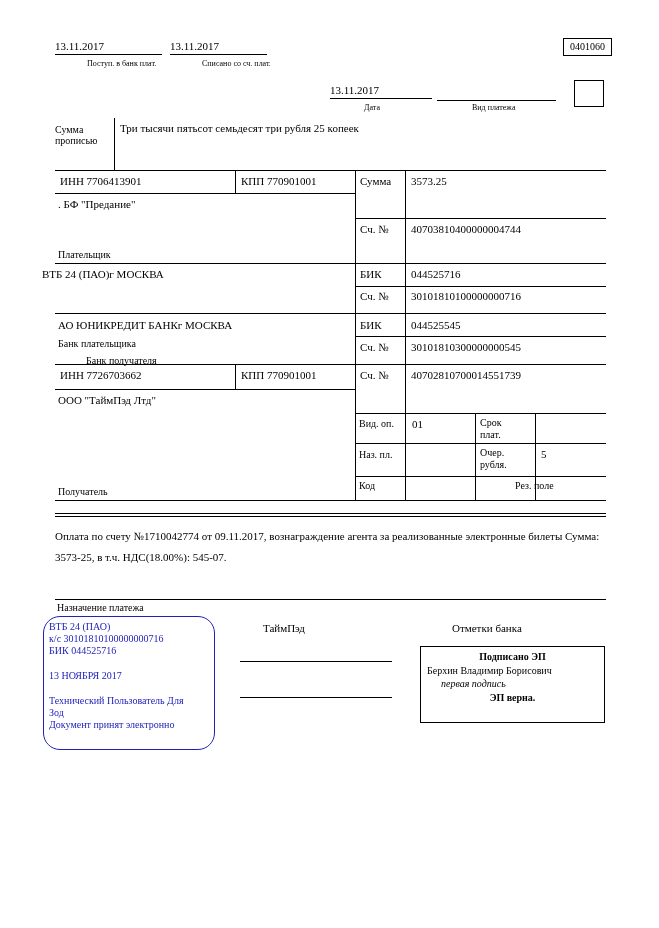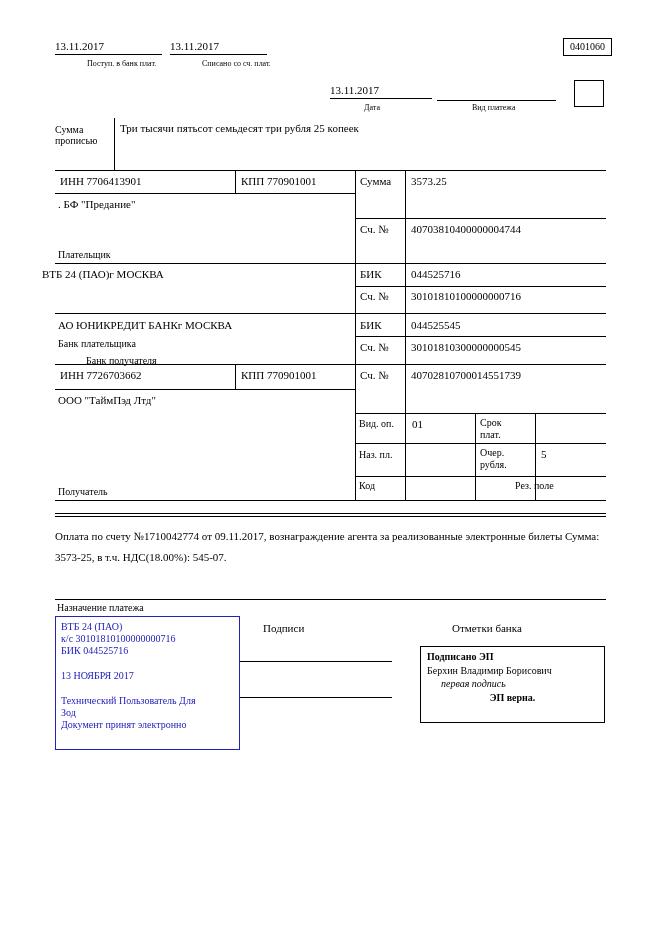--- a/index.html
+++ b/index.html
@@ -107,37 +107,37 @@
   <div class="t f10" style="left:359px;top:449px;">Наз. пл.</div>
   <div class="t f10 wrap" style="left:480px;top:447px;width:40px;line-height:12px;">Очер. рубля.</div>
   <div class="t f11" style="left:541px;top:448px;">5</div>
   <div class="t f10" style="left:359px;top:480px;">Код</div>
   <div class="t f10" style="left:480px;top:480px;margin-left:35px;">Рез. поле</div>
 
   <div class="t f11 wrap" style="left:55px;top:526px;width:552px;line-height:21px;">Оплата по счету №1710042774 от 09.11.2017, вознаграждение агента за реализованные электронные билеты Сумма: 3573-25, в т.ч. НДС(18.00%): 545-07.</div>
   <div class="hl" style="left:55px;top:599px;width:551px;"></div>
   <div class="t f9" style="left:57px;top:602px;">Назначение платежа</div>
 
-  <div class="stamp" style="left:55px;top:616px;width:185px;height:134px;">
+  <div class="stamp" style="left:43px;top:616px;width:172px;height:134px;border-radius:17px;">
     <div>ВТБ 24 (ПАО)</div>
     <div>к/с 30101810100000000716</div>
     <div>БИК 044525716</div>
     <div class="gap"></div>
     <div>13 НОЯБРЯ 2017</div>
     <div class="gap"></div>
     <div class="wrap" style="max-width:145px;">Технический Пользователь Для Зод</div>
     <div>Документ принят электронно</div>
   </div>
 
-  <div class="t f11" style="left:263px;top:622px;">Подписи</div>
+  <div class="t f11" style="left:263px;top:622px;">ТаймПэд</div>
   <div class="t f11" style="left:452px;top:622px;">Отметки банка</div>
 
   <div class="hl" style="left:240px;top:661px;width:152px;"></div>
   <div class="hl" style="left:240px;top:697px;width:152px;"></div>
 
   <div class="ep" style="left:420px;top:646px;width:185px;height:77px;">
-    <div class="b" style="">Подписано ЭП</div>
+    <div class="b" style="text-align:center;">Подписано ЭП</div>
     <div>Берхин Владимир Борисович</div>
     <div class="i" style="padding-left:14px;">первая подпись</div>
     <div class="b" style="text-align:center;">ЭП верна.</div>
   </div>
 
 </div>
 
 </body></html>

